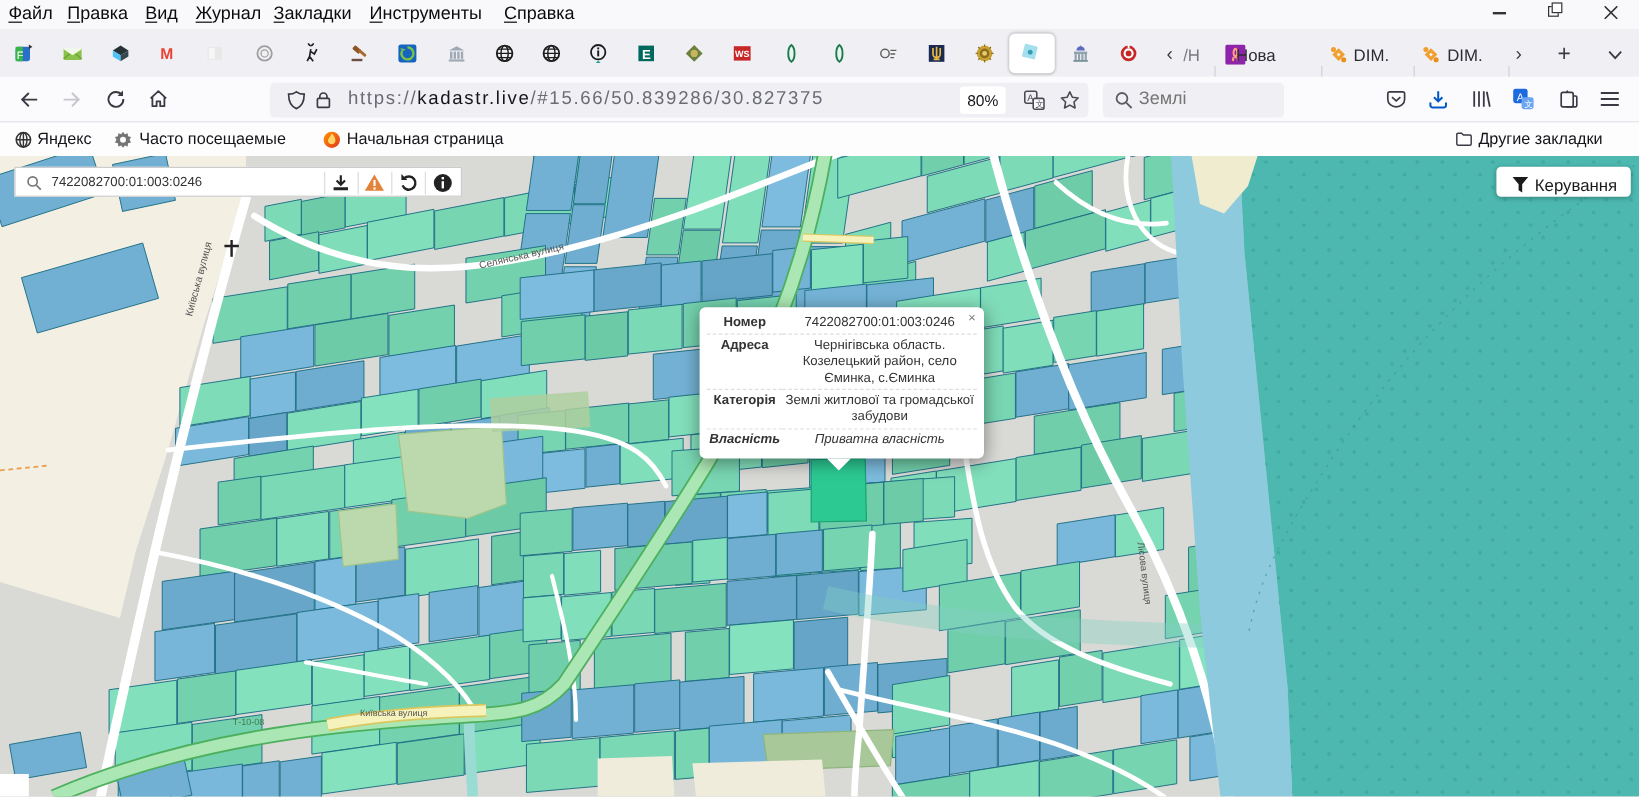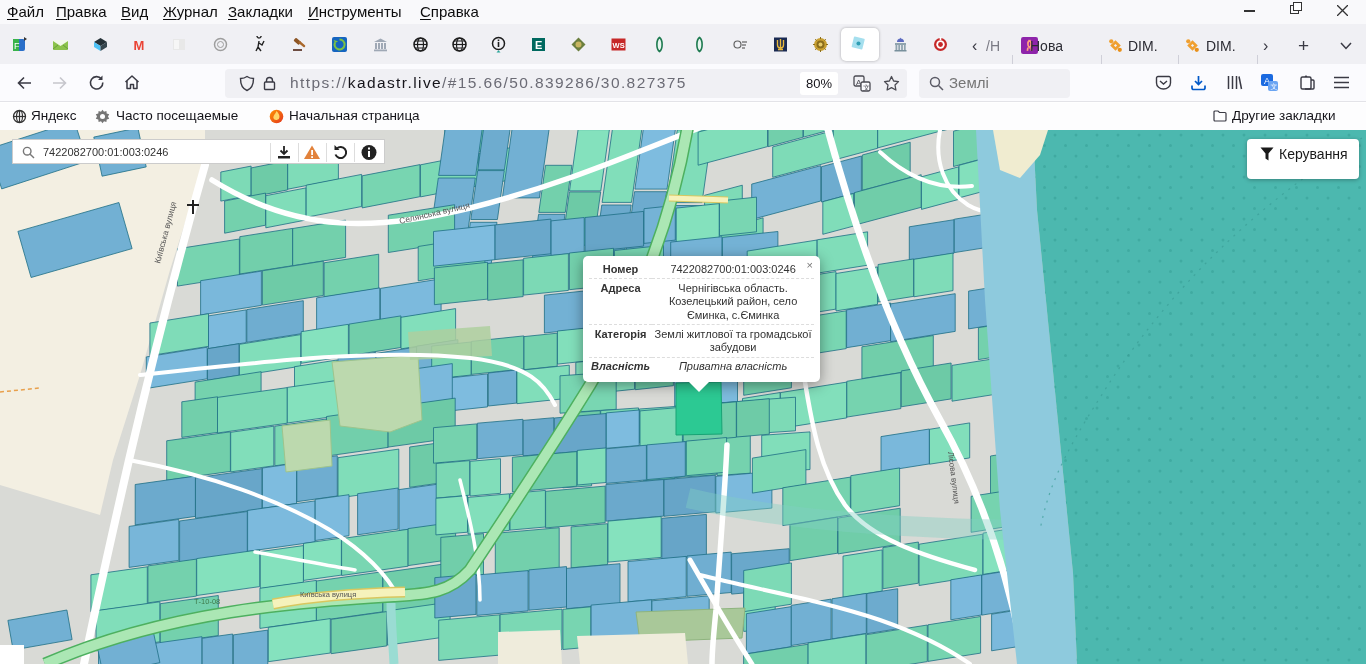--- a/index.html
+++ b/index.html
@@ -30,21 +30,21 @@
 #bmbar { position:absolute; left:0; top:103px; width:1366px; height:27px; background:#fdfdfe; font-size:13.5px; color:#15141a; }
 #bmbar .bm { position:absolute; top:5px; }
 
 #maparea { position:absolute; left:0; top:130px; width:1366px; height:534px; overflow:hidden; background:#d9dad6; }
 
 #searchctl { position:absolute; left:12px; top:9px; width:373px; height:25px; background:#fff; border:1px solid #ccc; display:flex; align-items:center; }
 #searchctl .q { font-size:11px; color:#333; position:absolute; left:30px; top:6px; }
 .ctlsep { position:absolute; top:3px; width:1px; height:19px; background:#ddd; }
 .ctlico { position:absolute; top:3px; width:20px; height:19px; text-align:center; }
 
-#keruv { position:absolute; left:1247px; top:9px; width:112px; height:40px; background:#fff; border-radius:4px; box-shadow:0 1px 4px rgba(0,0,0,.3); font-size:14px; color:#1a1a1a; }
+#keruv { position:absolute; left:1247px; top:9px; width:112px; height:25px; background:#fff; border-radius:4px; box-shadow:0 1px 4px rgba(0,0,0,.3); font-size:14px; color:#1a1a1a; }
 
 #popup { position:absolute; left:583px; top:126px; width:237px; height:126px; background:#fff; border-radius:5px; box-shadow:0 3px 14px rgba(0,0,0,.4); font-size:11px; color:#333; }
 #popup:after { content:""; position:absolute; left:106px; top:126px; border:10px solid transparent; border-top-color:#fff; border-bottom-width:0; }
 #popup table { border-collapse:collapse; width:225px; margin:4px 6px; }
 #popup td { padding:2.5px 2px 2px 2px; vertical-align:top; border-bottom:1px dashed #ddd; line-height:13.5px;text-align:center; }
 #popup tr:last-child td { border-bottom:none;font-style:italic; }
 #popup td.l { font-weight:bold; width:62px; }
 #popup .x { position:absolute; right:7px; top:3px; font-size:11px; color:#777; }
 
 #attrib { position:absolute; left:1158px; top:514px; width:208px; height:20px; background:rgba(255,255,255,.75); font-size:11px; color:#333; }

